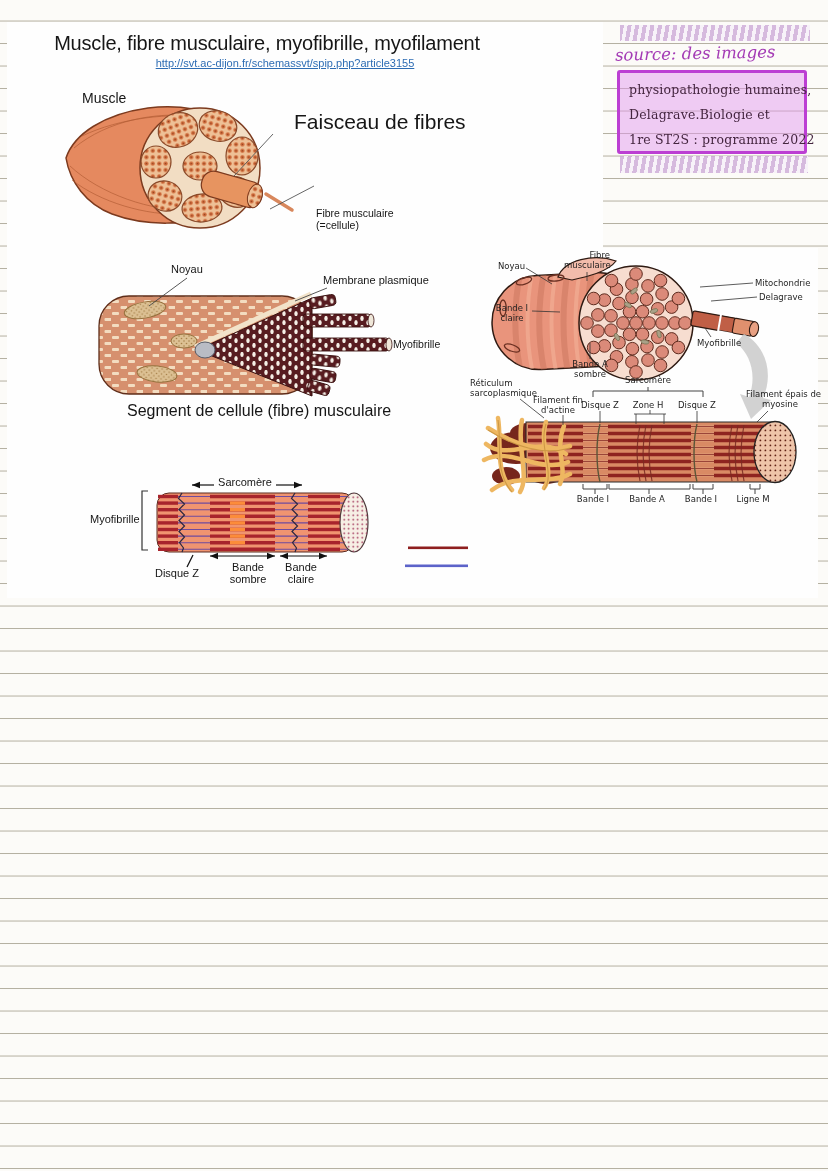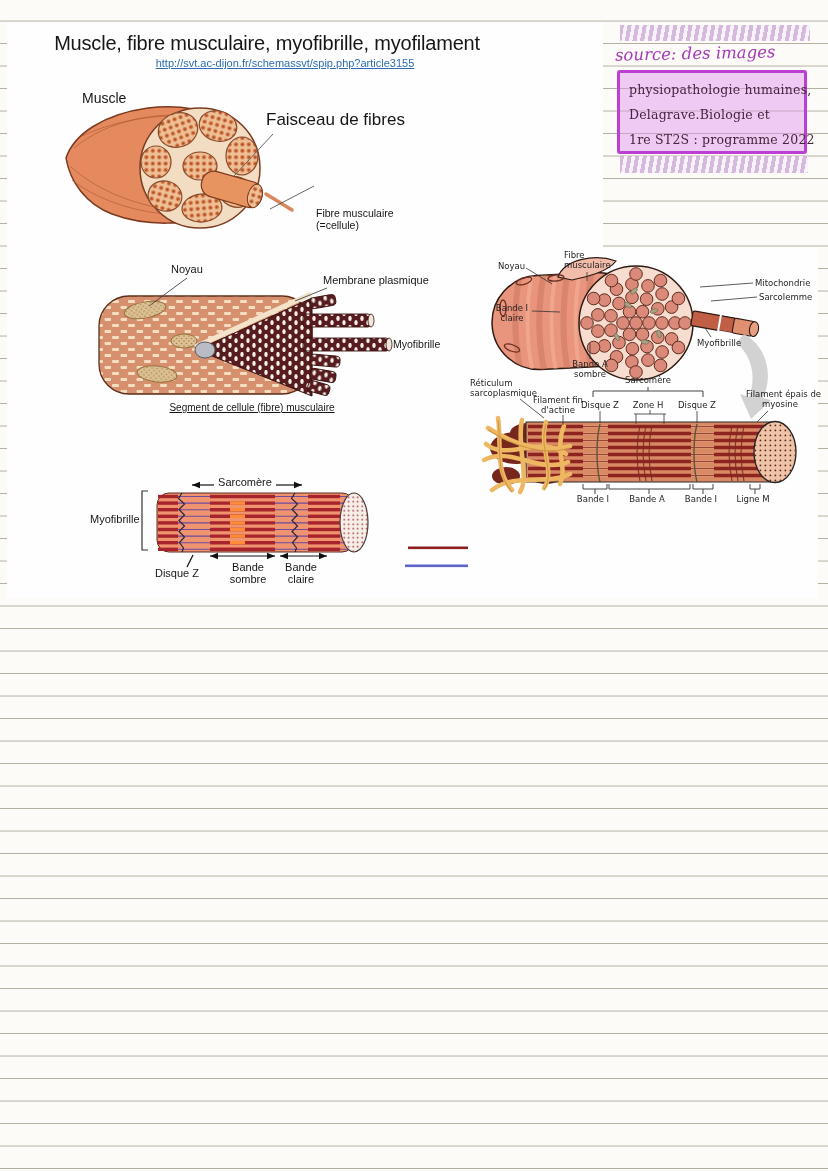--- a/index.html
+++ b/index.html
@@ -11,24 +11,24 @@
   .panel{position:absolute;background:#fefefe;}
   .panel-left{left:7px;top:22px;width:596px;height:576px;}
   .panel-right{left:468px;top:248px;width:350px;height:350px;}
   .page-title{left:0;top:10px;width:520px;text-align:center;font-size:20px;color:#141414;letter-spacing:-0.2px;}
   .page-link{left:0;top:35px;width:520px;text-align:center;font-size:11px;}
   .page-link a{color:#2e6db4;padding-left:36px;}
   .diagram{position:absolute;}
   .diagram svg{position:absolute;left:0;top:0;}
   .lbl{position:absolute;color:#161616;white-space:nowrap;}
   .lbl-14{font-size:14px;}
-  .lbl-15{font-size:17px;}
+  .lbl-15{font-size:21px;margin-left:28px;}
   .lbl-11{font-size:11px;line-height:11.5px;}
   .lbl-10{font-size:10.5px;line-height:12px;white-space:nowrap;}
-  .lbl-cap{font-size:10px;text-decoration:underline;white-space:nowrap;}
+  .lbl-cap{font-size:16px;white-space:nowrap;}
   .ctr{text-align:center;white-space:normal;}
   .comic{position:absolute;font-family:"DejaVu Sans", sans-serif;font-size:8.5px;line-height:9.5px;color:#1f1f1f;white-space:nowrap;}
   .comic .line{display:block;}
   .hatch{position:absolute;background:repeating-linear-gradient(100deg, rgba(201,164,213,0.75) 0 4px, rgba(247,241,249,0.9) 4px 7.5px);}
   .source-note{position:absolute;left:615px;top:44px;font-family:"DejaVu Serif", serif;font-style:italic;font-size:16.5px;color:#a43bb5;transform:rotate(-1.2deg);}
   .source-box{position:absolute;left:617px;top:70px;width:190px;height:84px;box-sizing:border-box;
     border:3.5px solid #bc3fd3;border-radius:3px;background:rgba(226,150,238,0.48);padding:4px 0 0 9px;}
   .source-box .bline{display:block;font-family:"DejaVu Serif", serif;font-size:12.5px;line-height:25px;color:#44253f;letter-spacing:0.2px;white-space:nowrap;}
   .legend-label{position:absolute;font-size:11px;color:#161616;white-space:nowrap;}
 </style>
@@ -431,26 +431,26 @@
         <path d="M125,149 V143 H235 V149 M180,143 V139"></path>
         <path d="M115,236 V241 H139 V236 M127,241 V246"></path>
         <path d="M141,236 V241 H222 V236 M181,241 V246"></path>
         <path d="M225,236 V241 H245 V236 M235,241 V246"></path>
         <path d="M282,236 V241 H292 V236 M287,241 V246"></path>
       </g>
     </svg>
 
     
     <div class="comic" style="left:30px;top:14px;">Noyau</div>
-    <div class="comic" style="left:96px;top:3px;width:46px;text-align:left;">
+    <div class="comic" style="left:96px;top:3px;width:46px;text-align:right;">
       <span class="line">Fibre</span>
       <span class="line">musculaire</span>
     </div>
     <div class="comic" style="left:287px;top:31px;">Mitochondrie</div>
-    <div class="comic" style="left:291px;top:45px;">Sarcolemme</div>
+    <div class="comic" style="left:291px;top:45px;">Delagrave</div>
     <div class="comic" style="left:22px;top:56px;width:44px;text-align:center;">
       <span class="line">Bande I</span>
       <span class="line">claire</span>
     </div>
     <div class="comic" style="left:99px;top:112px;width:46px;text-align:center;">
       <span class="line">Bande A</span>
       <span class="line">sombre</span>
     </div>
     <div class="comic" style="left:229px;top:91px;">Myofibrille</div>
     <div class="comic" style="left:152px;top:128px;width:56px;text-align:center;">Sarcomère</div>

